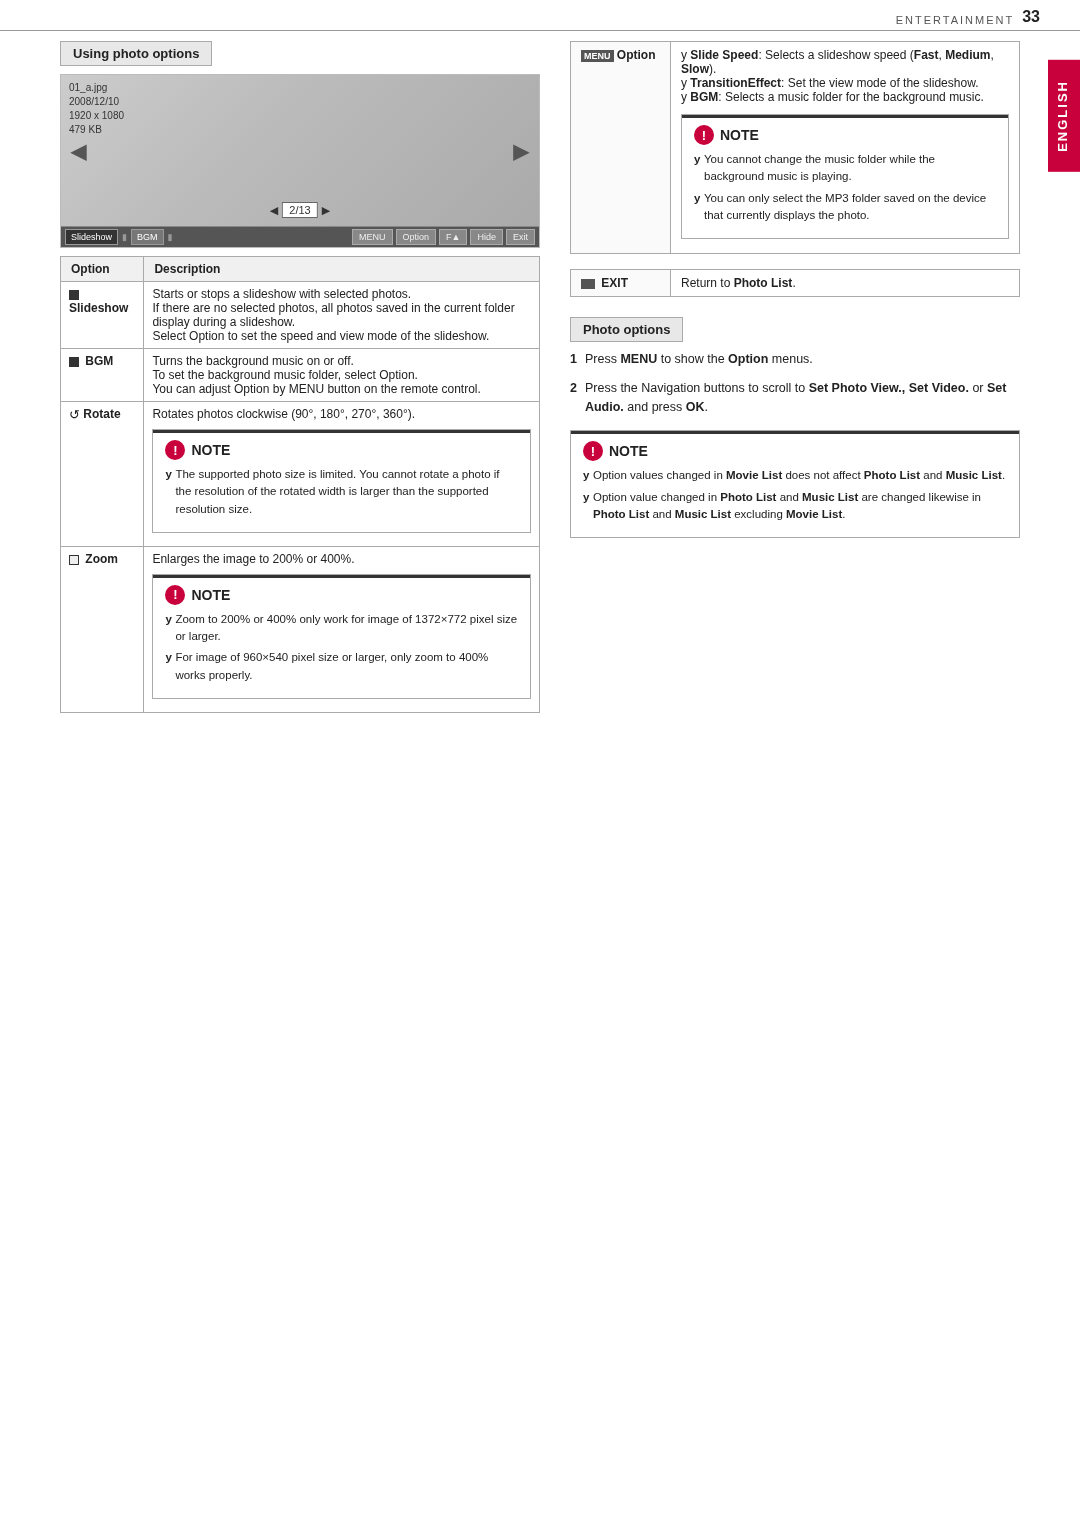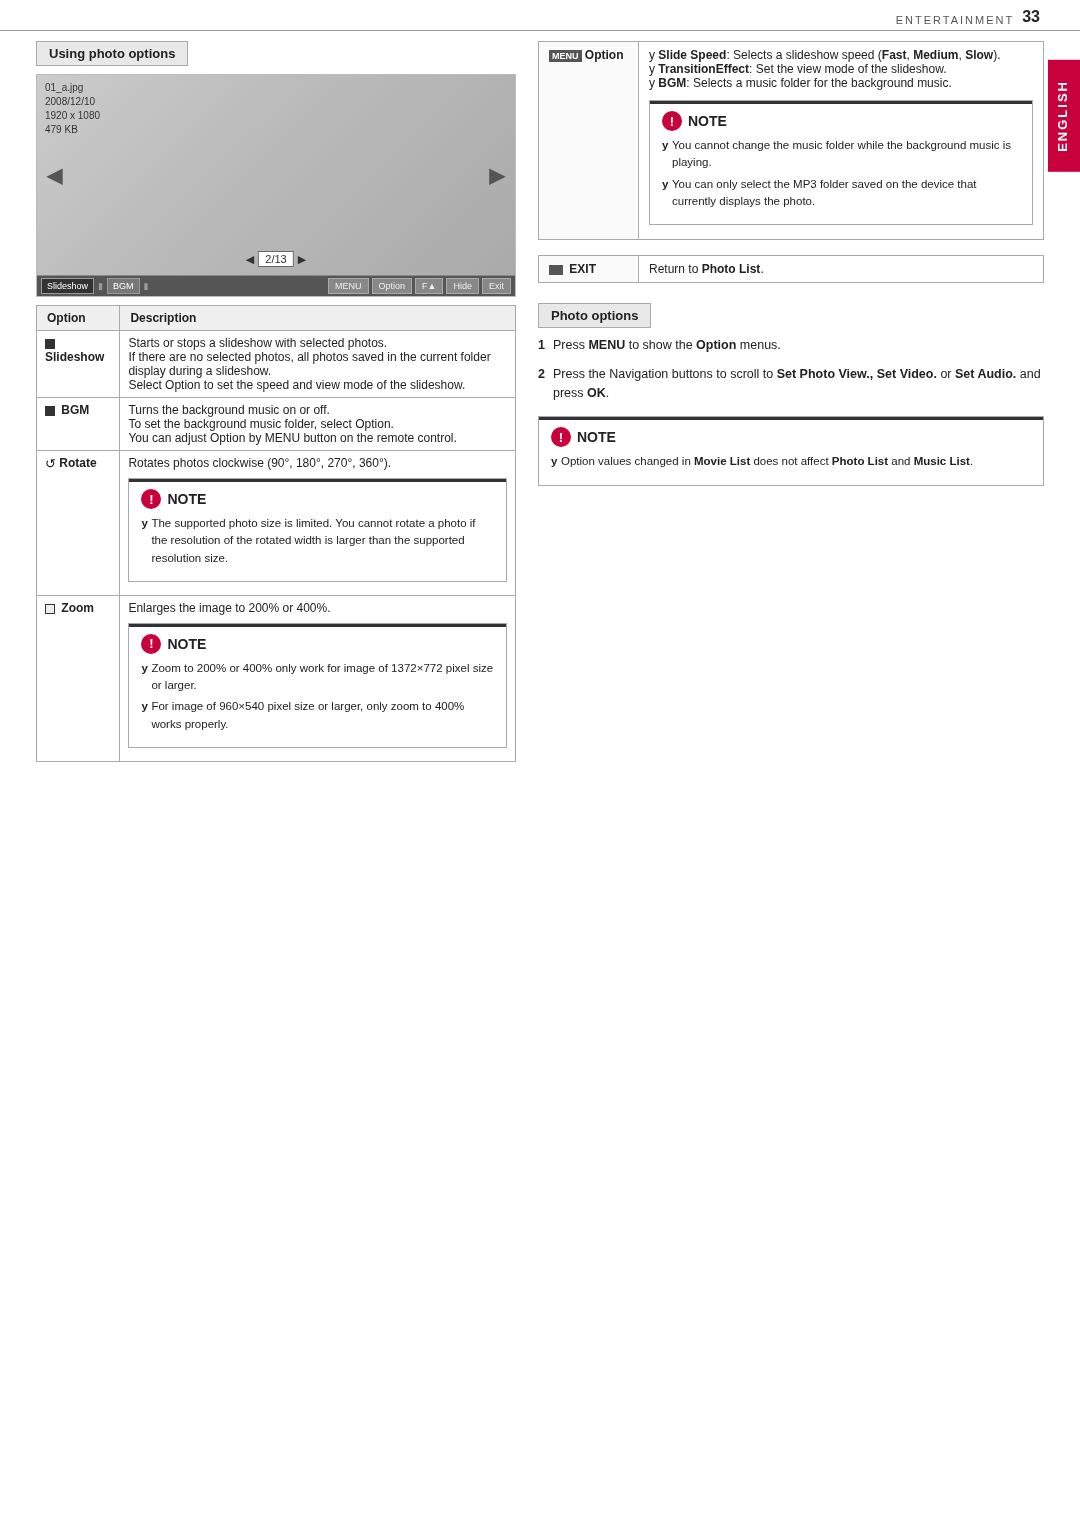--- a/index.html
+++ b/index.html
@@ -50,22 +50,22 @@
       font-weight: bold;
       letter-spacing: 2px;
       padding: 20px 7px;
       text-align: center;
       z-index: 10;
     }
 
     
     .main-content {
       display: flex;
-      padding: 0 36px;
-      gap: 22px;
+      padding: 0 60px;
+      gap: 30px;
     }
     .left-col {
       flex: 0 0 480px;
       min-width: 0;
     }
     .right-col {
       flex: 1;
       min-width: 0;
     }
 
@@ -82,21 +82,21 @@
 
     
     .photo-viewer {
       border: 1px solid #bbb;
       margin-bottom: 8px;
       position: relative;
       background: #ddd;
       width: 100%;
     }
     .photo-viewer-inner {
-      height: 200px;
+      height: 151px;
       background: linear-gradient(135deg, #ccc 0%, #bbb 40%, #aaa 100%);
       display: flex;
       align-items: center;
       justify-content: space-between;
       padding: 0 10px;
       position: relative;
     }
     .photo-info {
       position: absolute;
       top: 6px;
@@ -514,18 +514,21 @@
       
       <div class="note-box" style="margin-top:14px;">
         <div class="note-line"></div>
         <div class="note-title">
           <div class="note-icon">!</div>
           <span>NOTE</span>
         </div>
         <div class="note-item">
           Option values changed in <strong>Movie List</strong> does not affect <strong>Photo List</strong> and <strong>Music List</strong>.
         </div>
+        <div class="note-item">
+          Option value changed in <strong>Photo List</strong> and <strong>Music List</strong> are changed likewise in <strong>Photo List</strong> and <strong>Music List</strong> excluding <strong>Movie List</strong>.
+        </div>
       </div>
     </div>
 
   </div>
 
 </div>
 
 </body></html>

